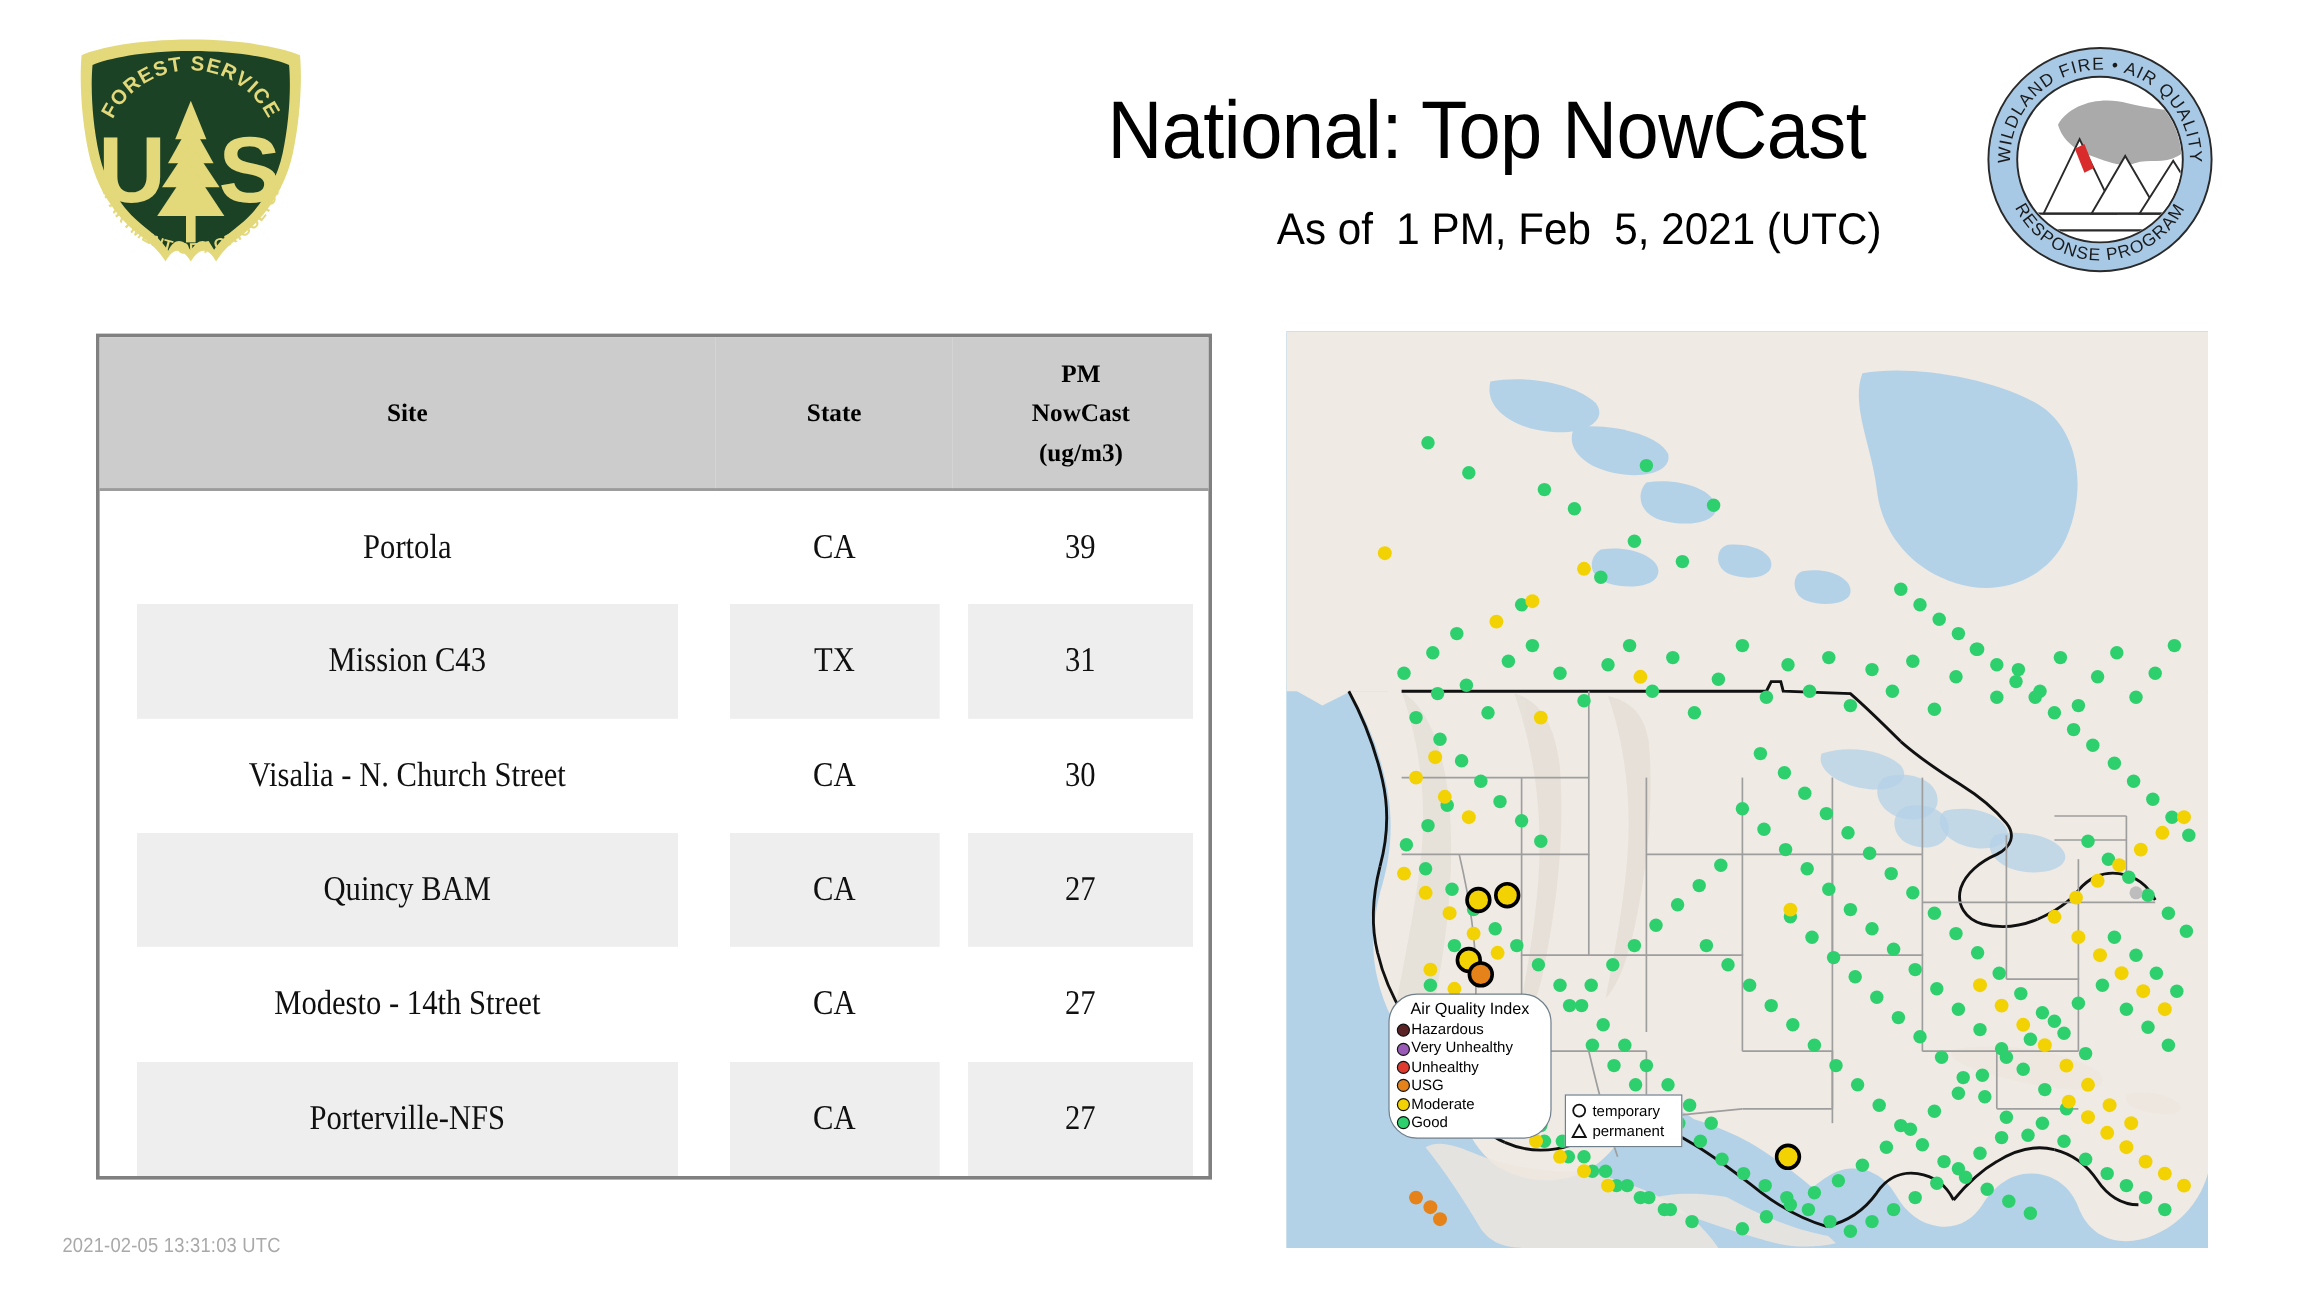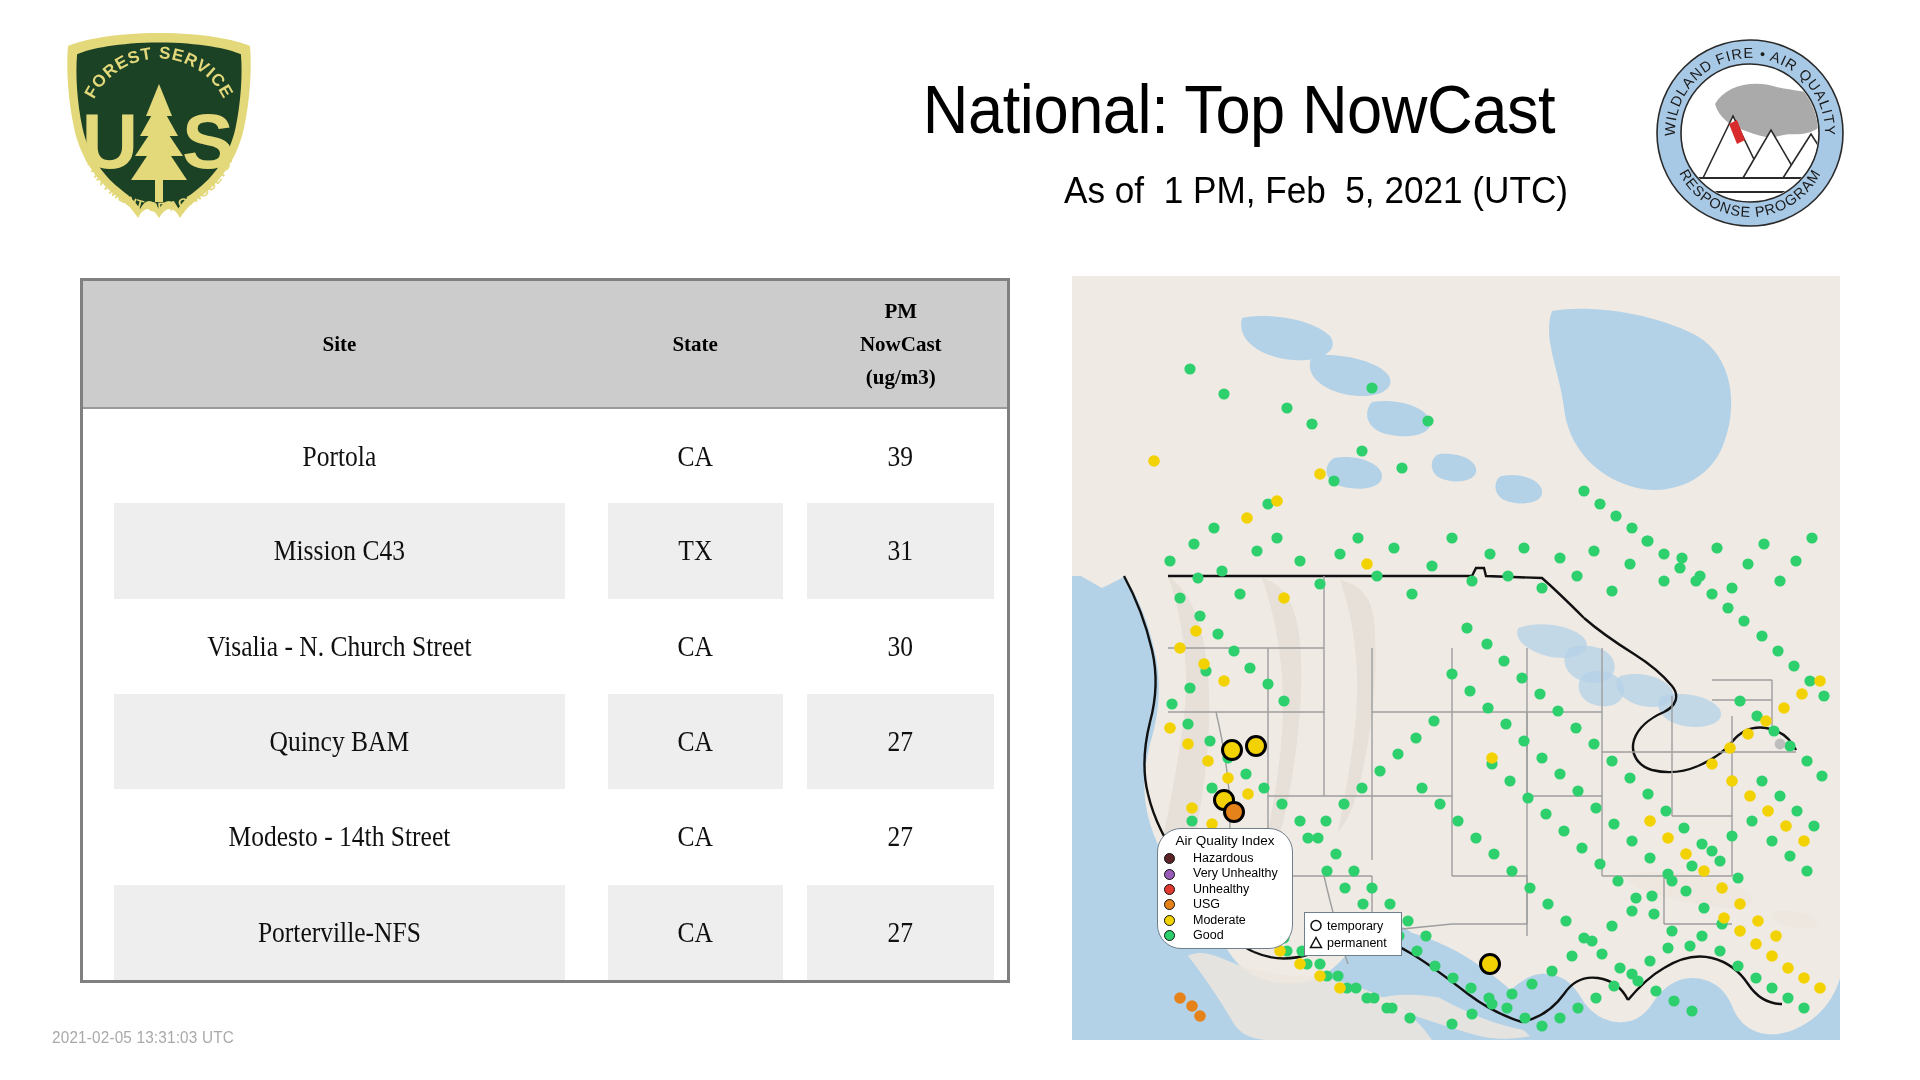--- a/index.html
+++ b/index.html
@@ -111,21 +111,21 @@
     background: #ffffff;
     border: 1px solid #6f7f8c;
     font-family: "Liberation Sans", sans-serif;
     color: #000;
   }
   #aqi-legend { left: 85px; top: 552px; width: 136px; padding: 4px 6px 5px 6px; border-radius: 24px; }
   #aqi-legend .leg-title {
     font-size: 13.5px; text-align: center; margin-bottom: 2px; line-height: 16px;
   }
   #aqi-legend .leg-row {
-    display: flex; align-items: center; gap: 18px; height: 15.4px; line-height: 15.4px;
+    display: flex; align-items: center; gap: 1px; height: 15.4px; line-height: 15.4px;
   }
   #aqi-legend .swatch {
     width: 11px; height: 11px; border-radius: 50%;
     border: 1.6px solid #111; flex: 0 0 auto;
   }
   #aqi-legend .leg-label { font-size: 12.5px; white-space: nowrap; }
 
   #sym-legend { left: 232px; top: 636px; width: 98px; padding: 4px 5px 4px 4px; }
   #sym-legend .sym-row { display: flex; align-items: center; gap: 4px; height: 17px; }
   #sym-legend .sym-label { font-size: 12.5px; white-space: nowrap; line-height: 14px; }

